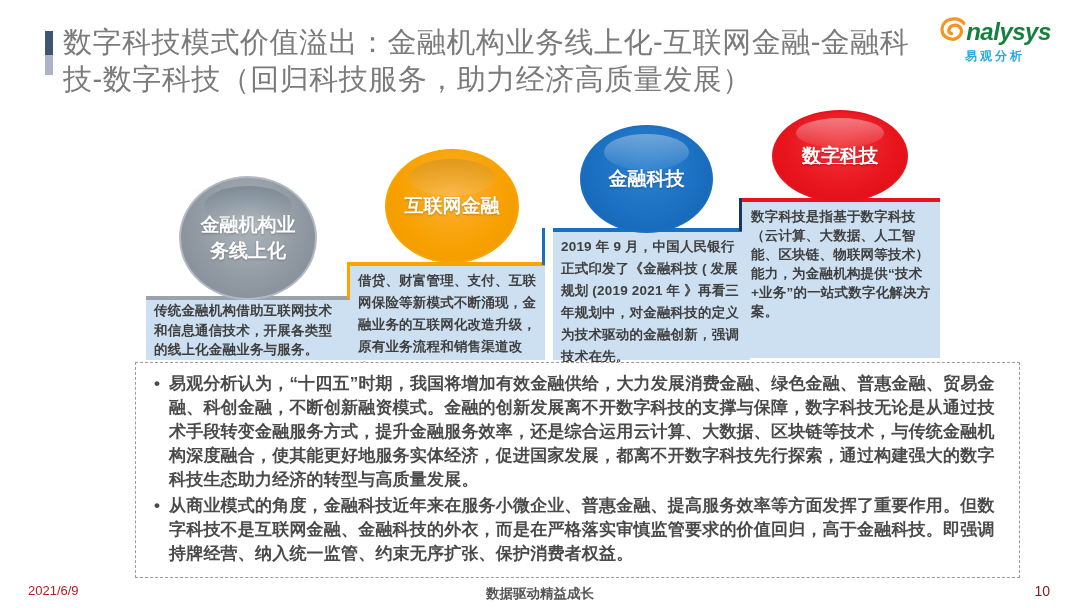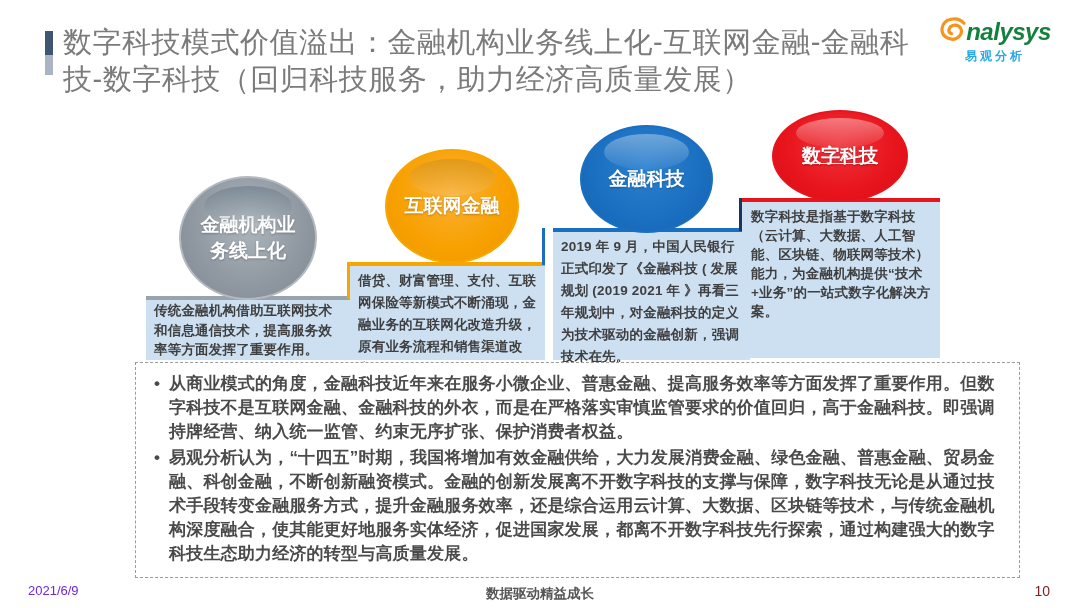--- a/index.html
+++ b/index.html
@@ -95,21 +95,21 @@
   .analysis-panel ul { list-style:none; }
   .analysis-panel li {
     position:relative; padding-left:17px;
     font-size:17px; line-height:24px; color:#4a4a4a; font-weight:bold;
     letter-spacing:0.2px;
   }
   .analysis-panel li + li { margin-top:2px; }
   .analysis-panel li::before { content:"\2022"; position:absolute; left:2px; top:0; color:#4a4a4a; }
 
   
-  .footer-date { position:absolute; left:28px; top:583px; font-size:13px; color:#6d28d9; }
+  .footer-date { position:absolute; left:28px; top:583px; font-size:13px; color:#b91c1c; }
   .footer-slogan { position:absolute; left:0; top:585px; width:100%; text-align:center; font-size:13.5px; color:#555; font-weight:bold; }
   .footer-page { position:absolute; right:30px; top:583px; font-size:14px; color:#7f1d1d; }
 </style>
 </head>
 <body>
 
 <div class="slide">
 
   <div class="accent-bar"></div>
   <h1 class="page-title">数字科技模式价值溢出：金融机构业务线上化-互联网金融-金融科技-数字科技（回归科技服务，助力经济高质量发展）</h1>
@@ -120,21 +120,21 @@
         <svg viewBox="0 0 26 26" width="27" height="27" aria-hidden="true">
           <path d="M24 7 C18 0 4 2 3 12 C2 21 14 26 20 19 C24 14 20 8 14 9 C9 10 8 16 12 17" fill="none" stroke="#F7941D" stroke-width="3.1" stroke-linecap="round"></path>
         </svg>
       </span>
       <span class="logo-word">nalysys</span>
     </div>
     <div class="logo-cn">易观分析</div>
   </div>
 
   <div class="step step1">
-    <div class="desc">传统金融机构借助互联网技术和信息通信技术，提高服务效率等方面发挥了重要作用。</div>
+    <div class="desc">传统金融机构借助互联网技术和信息通信技术，开展各类型的线上化金融业务与服务。</div>
   </div>
   <div class="step step2">
     <div class="desc">借贷、财富管理、支付、互联网保险等新模式不断涌现，金融业务的互联网化改造升级，原有业务流程和销售渠道改变。</div>
   </div>
   <div class="step step3">
     <div class="desc">2019 年 9 月，中国人民银行正式印发了《金融科技 ( 发展规划 (2019 2021 年 》再看三年规划中，对金融科技的定义为技术驱动的金融创新，强调技术在先。</div>
   </div>
   <div class="step step4">
     <div class="desc">数字科技是指基于数字科技（云计算、大数据、人工智能、区块链、物联网等技术）能力，为金融机构提供“技术+业务”的一站式数字化解决方案。</div>
   </div>
@@ -151,22 +151,22 @@
   </div>
   <div class="bubble bubble2">
     <span>互联网金融</span>
   </div>
   <div class="bubble bubble4">
     <span>数字科技</span>
   </div>
 
   <div class="analysis-panel">
     <ul>
+      <li>易观分析认为，“十四五”时期，我国将增加有效金融供给，大力发展消费金融、绿色金融、普惠金融、贸易金融、科创金融，不断创新融资模式。金融的创新发展离不开数字科技的支撑与保障，数字科技无论是从通过技术手段转变金融服务方式，提升金融服务效率，还是综合运用云计算、大数据、区块链等技术，与传统金融机构深度融合，使其能更好地服务实体经济，促进国家发展，都离不开数字科技先行探索，通过构建强大的数字科技生态助力经济的转型与高质量发展。</li>
       <li>从商业模式的角度，金融科技近年来在服务小微企业、普惠金融、提高服务效率等方面发挥了重要作用。但数字科技不是互联网金融、金融科技的外衣，而是在严格落实审慎监管要求的价值回归，高于金融科技。即强调持牌经营、纳入统一监管、约束无序扩张、保护消费者权益。</li>
-      <li>易观分析认为，“十四五”时期，我国将增加有效金融供给，大力发展消费金融、绿色金融、普惠金融、贸易金融、科创金融，不断创新融资模式。金融的创新发展离不开数字科技的支撑与保障，数字科技无论是从通过技术手段转变金融服务方式，提升金融服务效率，还是综合运用云计算、大数据、区块链等技术，与传统金融机构深度融合，使其能更好地服务实体经济，促进国家发展，都离不开数字科技先行探索，通过构建强大的数字科技生态助力经济的转型与高质量发展。</li>
     </ul>
   </div>
 
   <div class="footer-date">2021/6/9</div>
   <div class="footer-slogan">数据驱动精益成长</div>
   <div class="footer-page">10</div>
 
 </div>
 
 </body></html>

